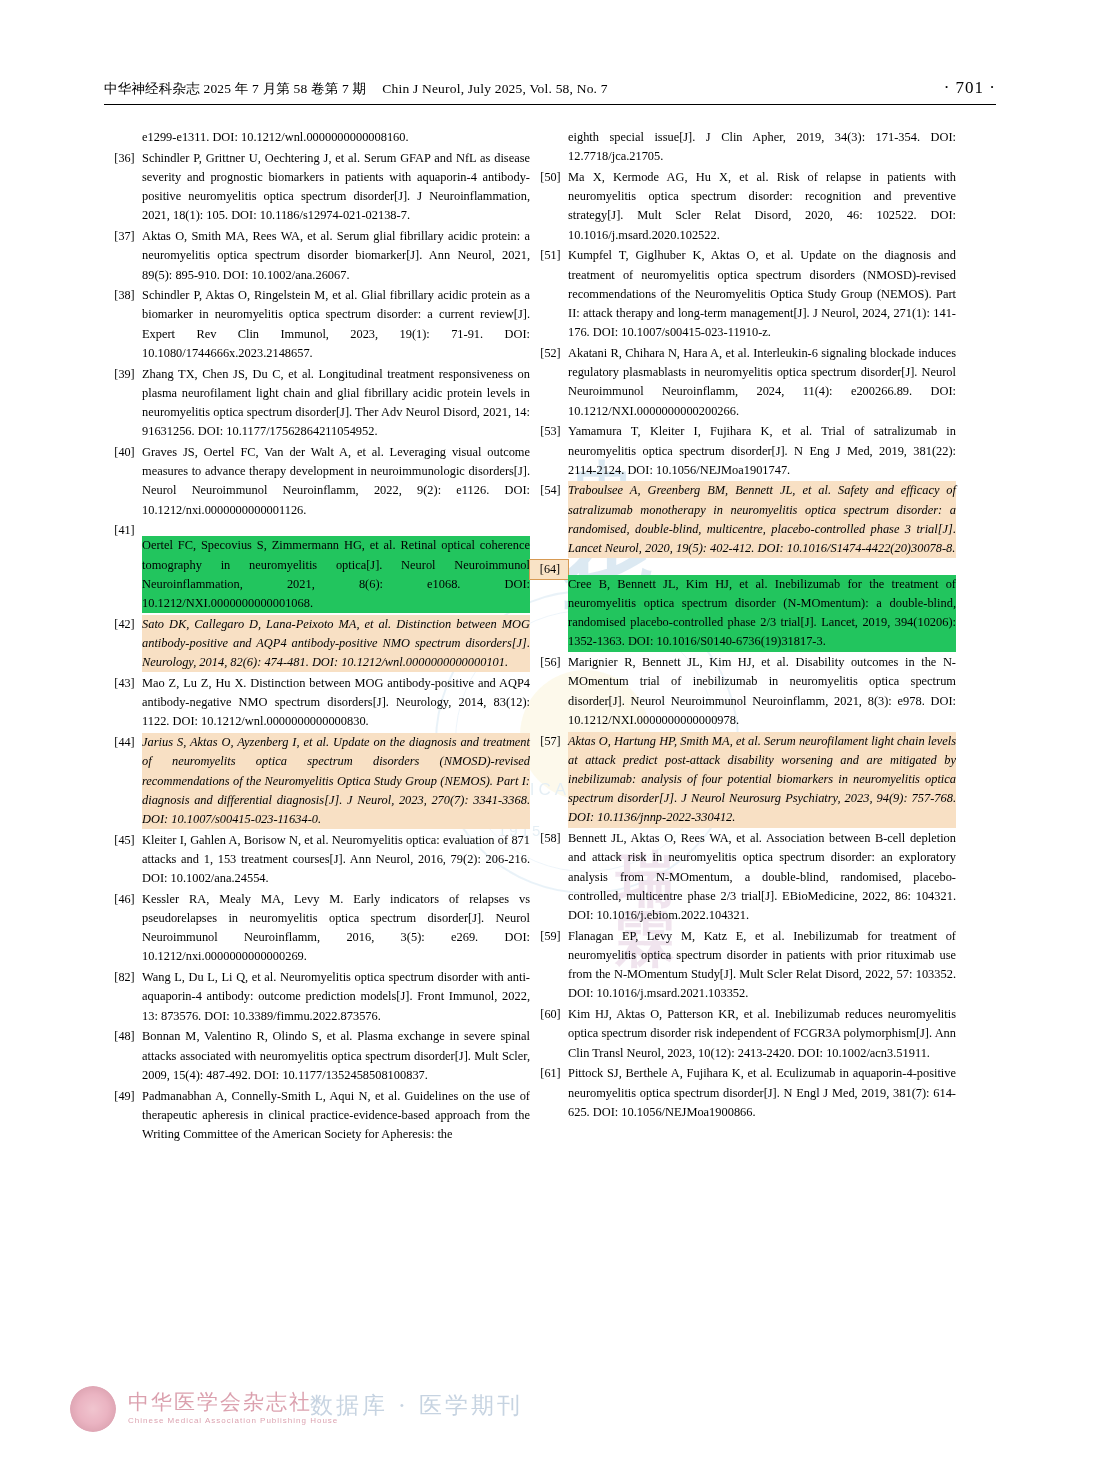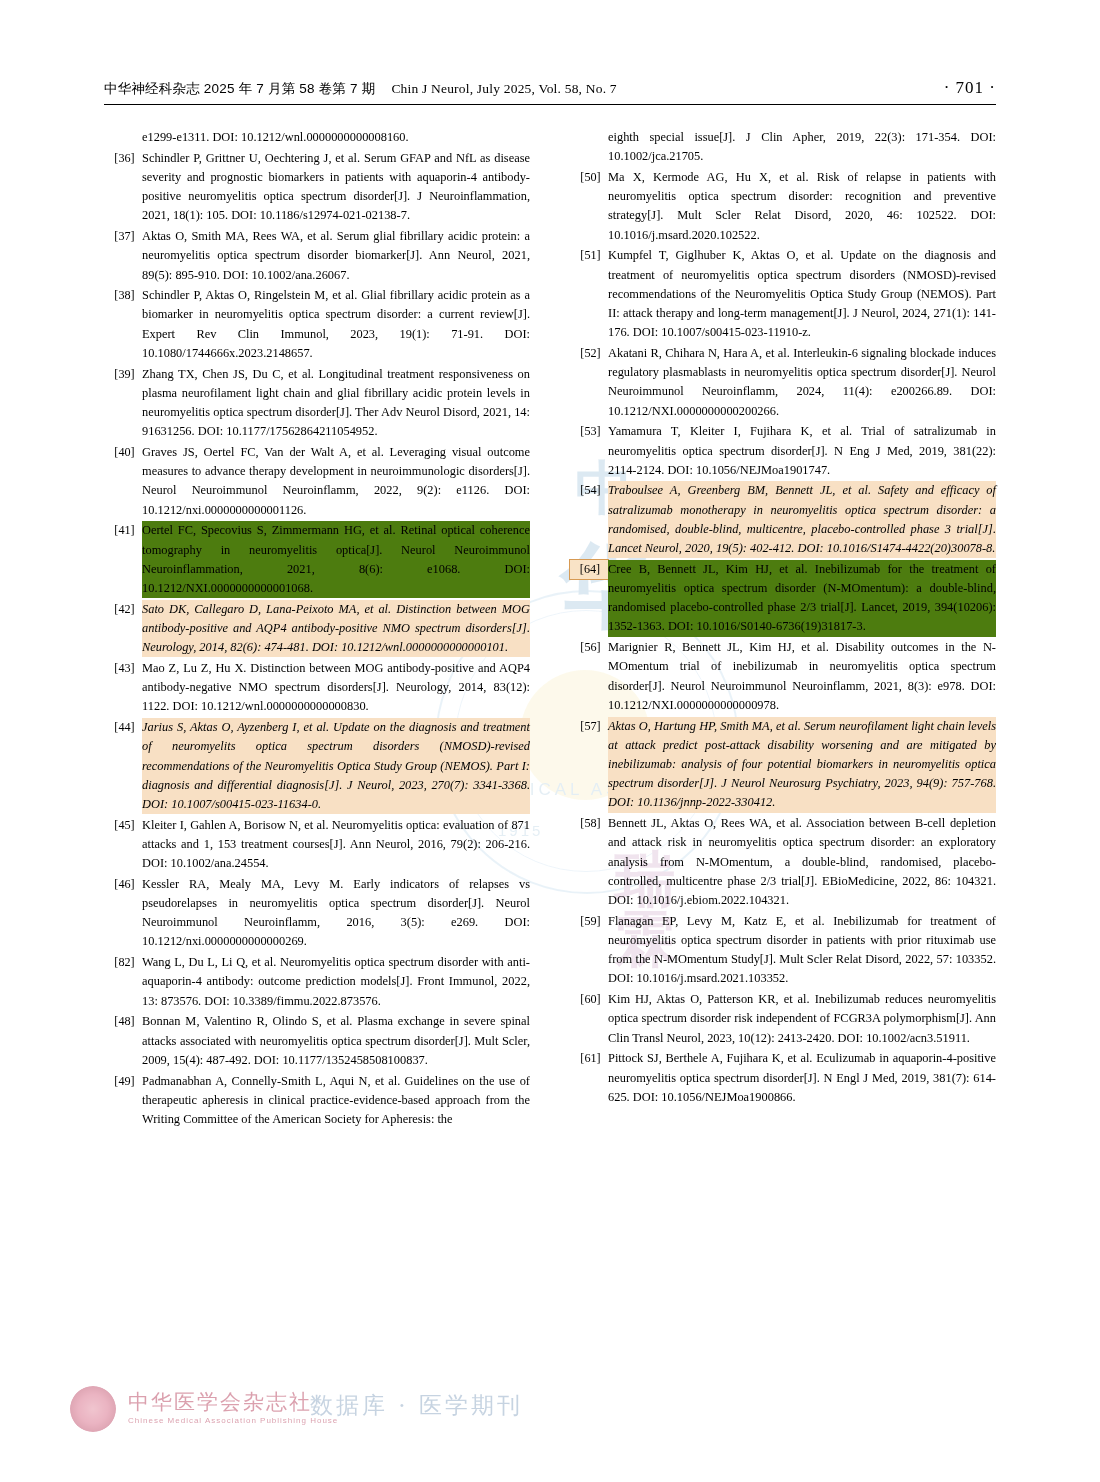--- a/index.html
+++ b/index.html
@@ -137,21 +137,21 @@
     justify-content: space-between;
     align-items: baseline;
     font-size: 13.5px;
     z-index: 2;
   }
   .page-header .left {
     white-space: nowrap;
     letter-spacing: .2px;
   }
   .page-header .left .cn {
-    font-family: Liberation Sans, sans-serif;
+    font-family: Liberation Serif, serif;
     text-align: center;
   }
   .page-header .left .gap { display:inline-block; width: 16px; }
   .page-header .right {
     font-size: 17px;
     letter-spacing: 1px;
   }
   .rule {
     position: absolute;
     left: 104px;
@@ -162,21 +162,20 @@
     z-index: 2;
   }
 
   
   .columns {
     position: absolute;
     left: 104px;
     right: 104px;
     top: 128px;
     display: flex;
-    gap: 40px;
     z-index: 2;
   }
   .col {
     width: 426px;
     font-size: 12.4px;
     line-height: 1.55;
   }
 
   .ref {
     display: flex;
@@ -198,21 +197,21 @@
     hyphens: auto;
   }
   .cont {
     text-align: justify;
     margin-bottom: 1.5px;
     padding-left: 38px;
   }
   .cont.first { padding-left: 38px; }
 
   
-  .hl { background: #4d7c0f; }
+  .hl { background: #22c55e; margin-top: 15px; }
   .hl2 { background: #f8e0c4; font-style: italic; }
   .boxed {
     outline: 1px solid #d79a53;
     background: #f9e3c6;
     padding: 0 1px;
   }
 </style>
 </head>
 <body>
 
@@ -300,21 +299,21 @@
       <div class="num">[48]</div>
       <div class="body">Bonnan M, Valentino R, Olindo S, et al. Plasma exchange in severe spinal attacks associated with neuromyelitis optica spectrum disorder[J]. Mult Scler, 2009, 15(4): 487-492. DOI: 10.1177/1352458508100837.</div>
     </div>
     <div class="ref">
       <div class="num">[49]</div>
       <div class="body">Padmanabhan A, Connelly-Smith L, Aqui N, et al. Guidelines on the use of therapeutic apheresis in clinical practice-evidence-based approach from the Writing Committee of the American Society for Apheresis: the</div>
     </div>
   </div>
 
   <div class="col">
-    <div class="cont first">eighth special issue[J]. J Clin Apher, 2019, 22(3): 171-354. DOI: 10.1002/jca.21705.</div>
+    <div class="cont first">eighth special issue[J]. J Clin Apher, 2019, 34(3): 171-354. DOI: 12.7718/jca.21705.</div>
 
     <div class="ref">
       <div class="num">[50]</div>
       <div class="body">Ma X, Kermode AG, Hu X, et al. Risk of relapse in patients with neuromyelitis optica spectrum disorder: recognition and preventive strategy[J]. Mult Scler Relat Disord, 2020, 46: 102522. DOI: 10.1016/j.msard.2020.102522.</div>
     </div>
     <div class="ref">
       <div class="num">[51]</div>
       <div class="body">Kumpfel T, Giglhuber K, Aktas O, et al. Update on the diagnosis and treatment of neuromyelitis optica spectrum disorders (NMOSD)-revised recommendations of the Neuromyelitis Optica Study Group (NEMOS). Part II: attack therapy and long-term management[J]. J Neurol, 2024, 271(1): 141-176. DOI: 10.1007/s00415-023-11910-z.</div>
     </div>
     <div class="ref">

